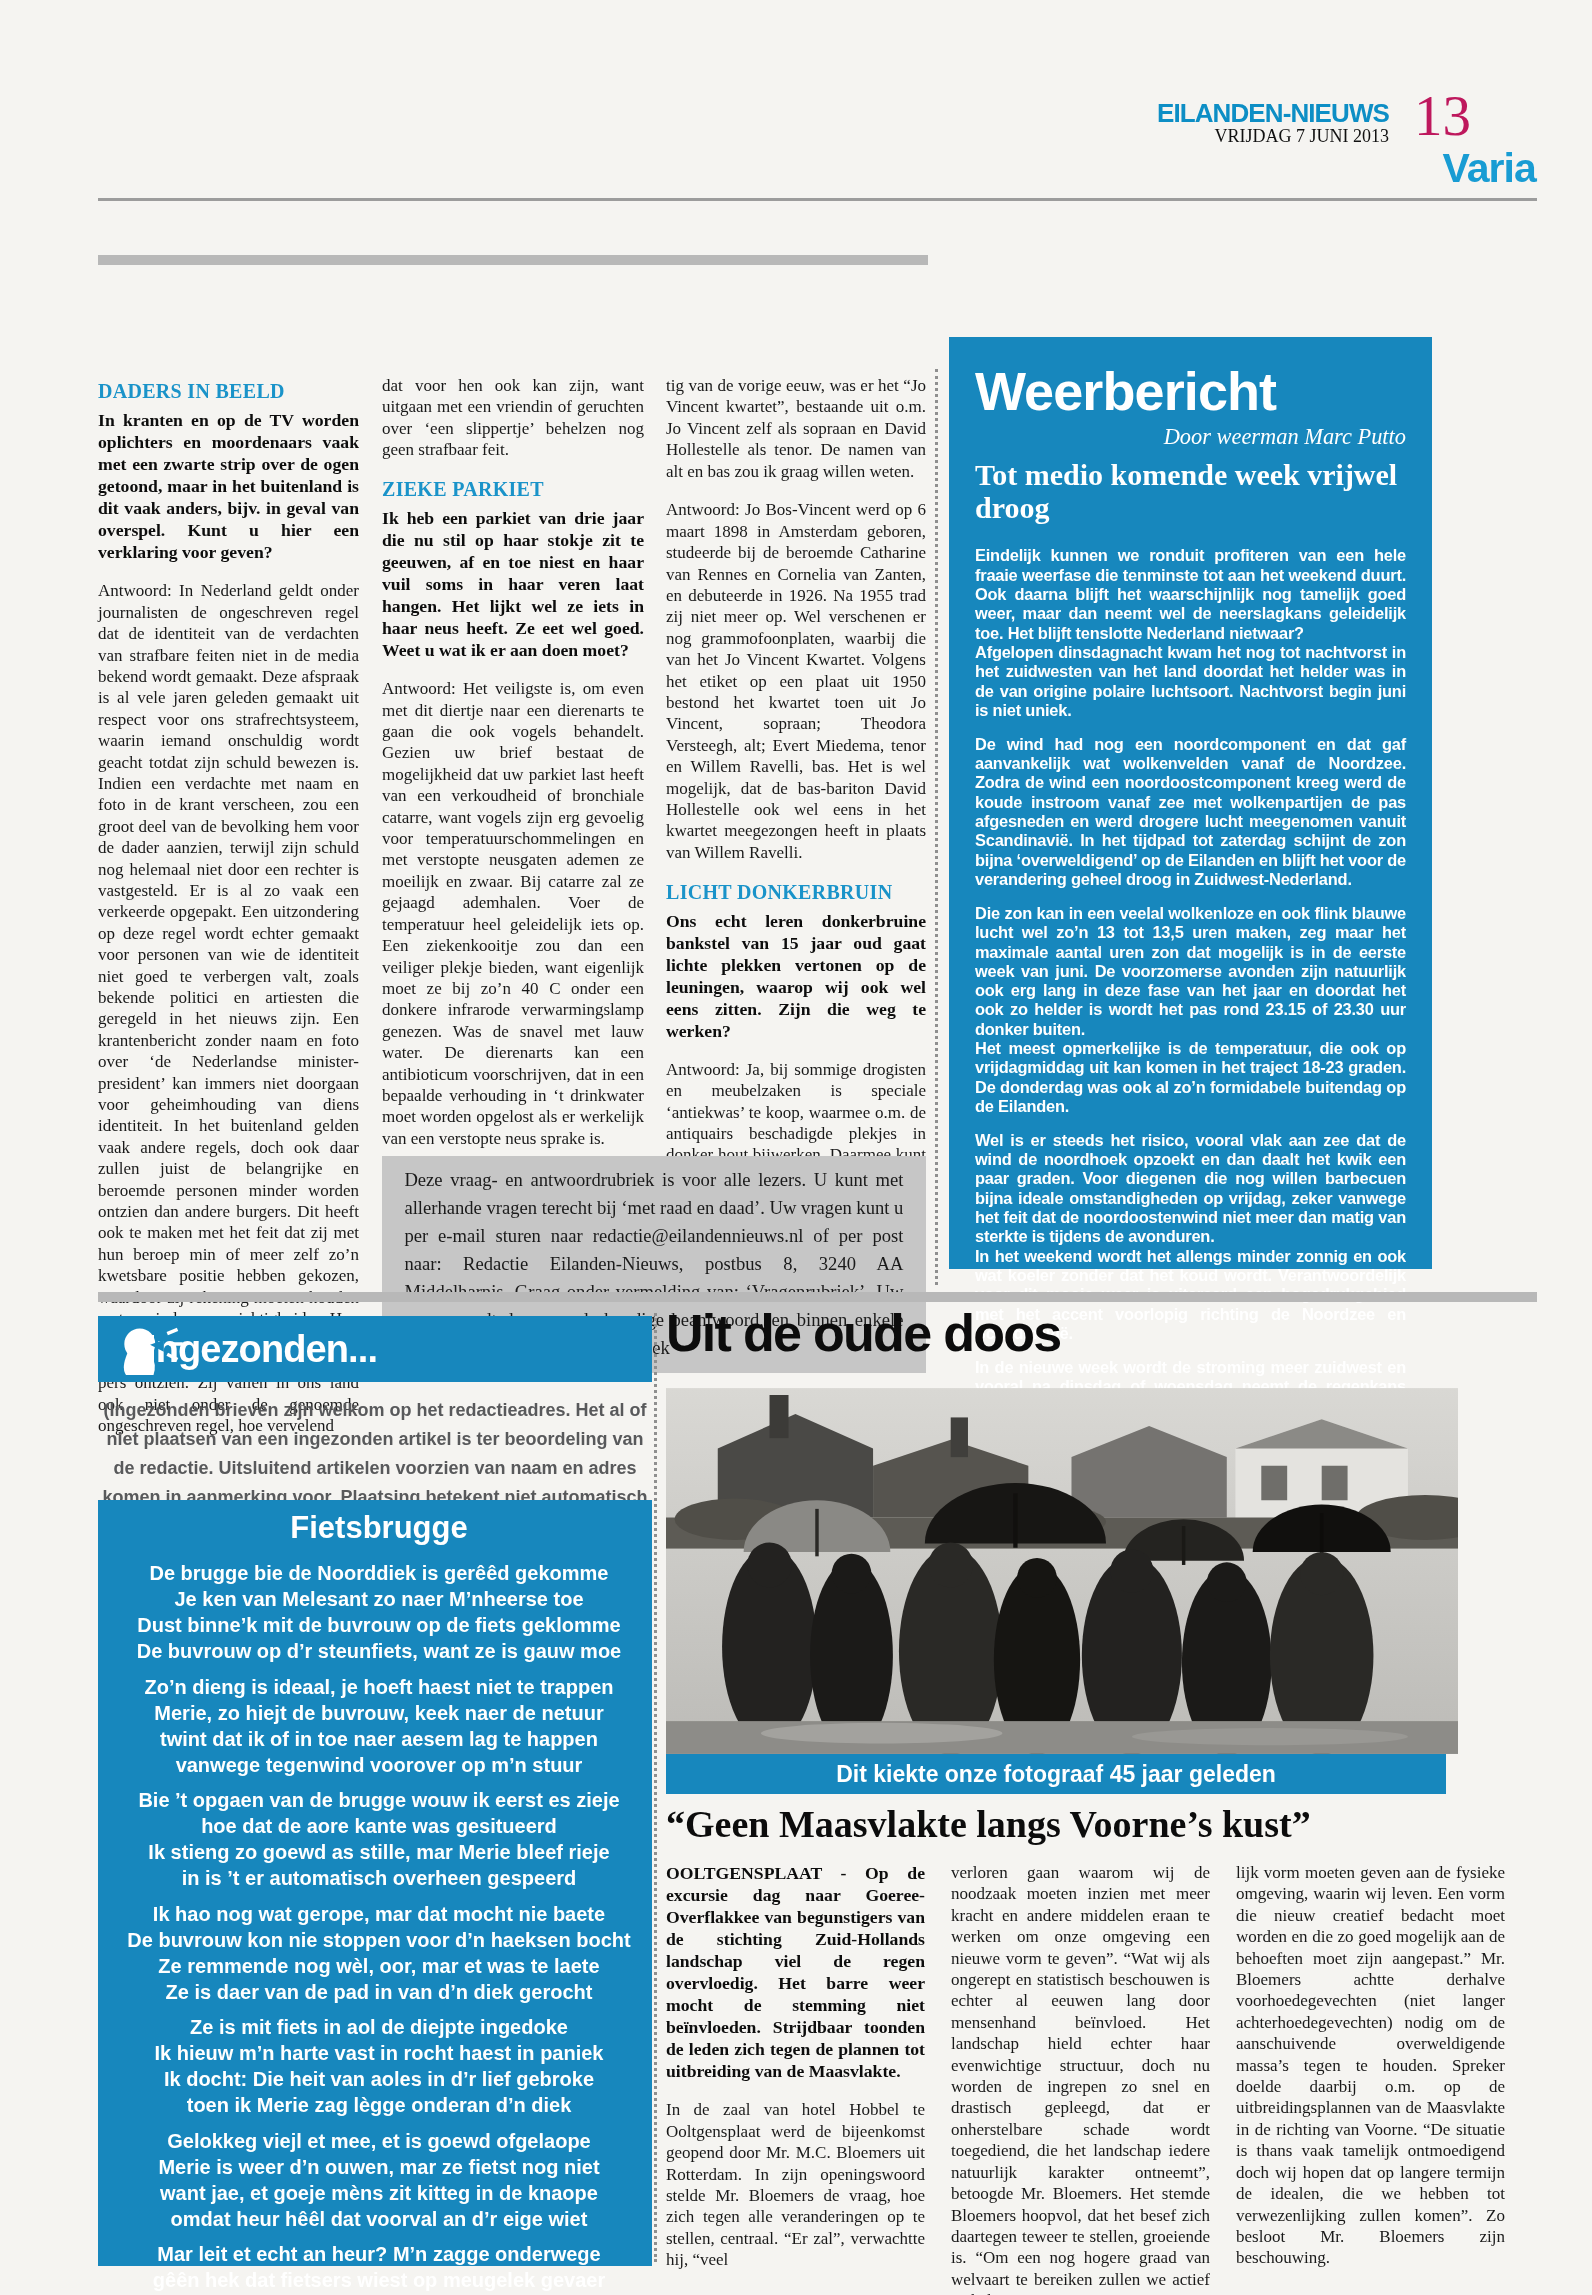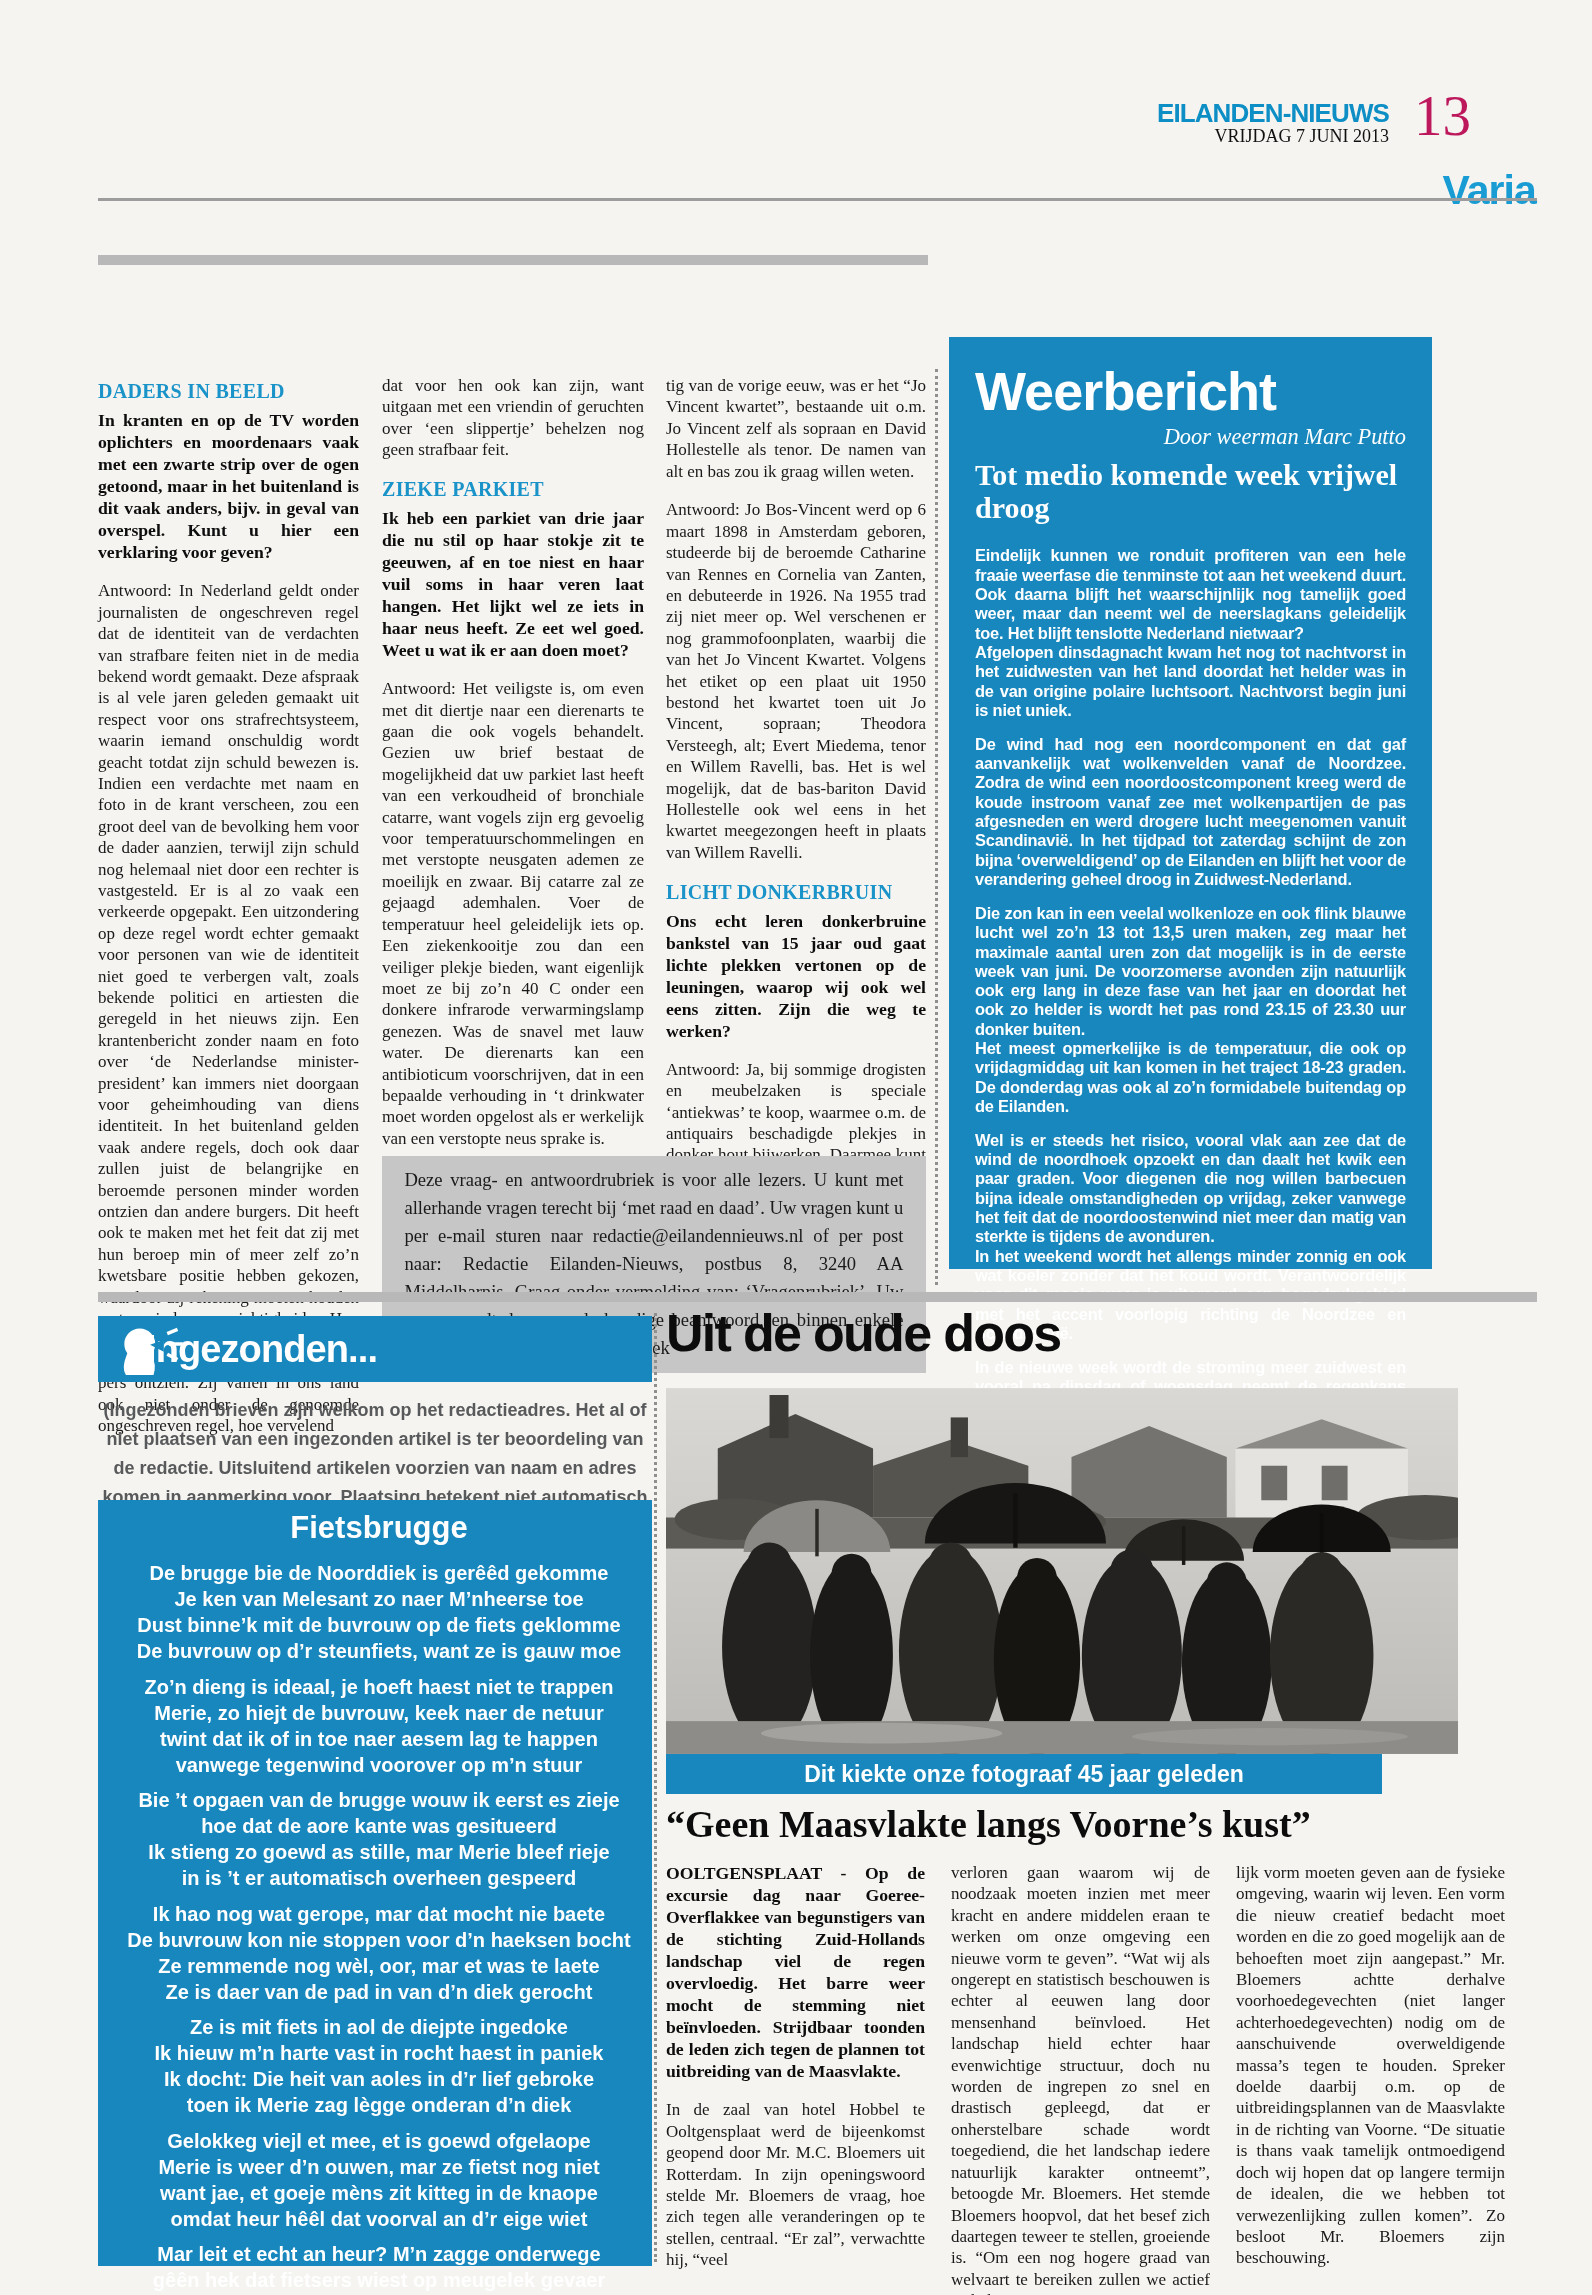--- a/index.html
+++ b/index.html
@@ -49,21 +49,21 @@
   .lead{font-weight:700;font-size:17.7px;line-height:22px;text-align:justify;color:#0d0d0d;}
 </style>
 </head>
 <body>
 
 <div id="page">
 
   <div class="abs logo sans" style="left:1087px;top:98px;width:302px;">EILANDEN-NIEUWS</div>
   <div class="abs hdate serif" style="left:1087px;top:126px;width:302px;">VRIJDAG 7 JUNI 2013</div>
   <div class="abs pageno" style="left:1414px;top:83px;">13</div>
-  <div class="abs varia sans" style="left:1208px;top:145px;width:328px;margin-top:22px;">Varia</div>
+  <div class="abs varia sans" style="left:1208px;top:145px;width:328px;">Varia</div>
   <div class="abs rule-thin" style="left:98px;top:198px;width:1439px;"></div>
 
   <div class="abs bar-gray" style="left:98px;top:255px;width:830px;"></div>
 
   <div class="abs" style="left:98px;top:380px;width:261px;">
     <div class="qhead serif">DADERS IN BEELD</div>
     <div class="q serif">In kranten en op de TV worden oplichters en moordenaars vaak met een zwarte strip over de ogen getoond, maar in het buitenland is dit vaak anders, bijv. in geval van overspel. Kunt u hier een verklaring voor geven?</div>
     <div class="a serif gap">Antwoord: In Nederland geldt onder journalisten de ongeschreven regel dat de identiteit van de verdachten van strafbare feiten niet in de media bekend wordt gemaakt. Deze afspraak is al vele jaren geleden gemaakt uit respect voor ons strafrechtsysteem, waarin iemand onschuldig wordt geacht totdat zijn schuld bewezen is. Indien een verdachte met naam en foto in de krant verscheen, zou een groot deel van de bevolking hem voor de dader aanzien, terwijl zijn schuld nog helemaal niet door een rechter is vastgesteld. Er is al zo vaak een verkeerde opgepakt. Een uitzondering op deze regel wordt echter gemaakt voor personen van wie de identiteit niet goed te verbergen valt, zoals bekende politici en artiesten die geregeld in het nieuws zijn. Een krantenbericht zonder naam en foto over ‘de Nederlandse minister-president’ kan immers niet doorgaan voor geheimhouding van diens identiteit. In het buitenland gelden vaak andere regels, doch ook daar zullen juist de belangrijke en beroemde personen minder worden ontzien dan andere burgers. Dit heeft ook te maken met het feit dat zij met hun beroep min of meer zelf zo’n kwetsbare positie hebben gekozen, waardoor zij rekening moeten houden met minder omzichtigheid. Hun (ex-)partners en evt. maîtresses worden doorgaans ook niet door de pers ontzien. Zij vallen in ons land ook niet onder de genoemde ongeschreven regel, hoe vervelend</div>
   </div>
 
@@ -202,21 +202,21 @@
       <circle cx="540" cy="212" r="25" fill="#232220"></circle>
       <circle cx="650" cy="225" r="23" fill="#1b1a18"></circle>
       <circle cx="760" cy="215" r="25" fill="#2a2926"></circle>
 
       <rect x="0" y="386" width="918" height="38" fill="#8d8c88"></rect>
       <ellipse cx="250" cy="400" rx="140" ry="12" fill="#a3a29e"></ellipse>
       <ellipse cx="700" cy="404" rx="160" ry="10" fill="#999894"></ellipse>
     </svg>
   </div>
 
-  <div class="abs capbar white" style="left:666px;top:1754px;width:716px;height:40px;">
+  <div class="abs capbar white" style="left:666px;top:1754px;width:780px;height:40px;">
     <span class="cap-text sans">Dit kiekte onze fotograaf 45 jaar geleden</span>
   </div>
 
   <div class="abs h-maas serif" style="left:666px;top:1805px;width:794px;">“Geen Maasvlakte langs Voorne’s kust”</div>
 
   <div class="abs" style="left:666px;top:1862px;width:259px;">
     <div class="lead serif">OOLTGENSPLAAT - Op de excursie dag naar Goeree-Overflakkee van begunstigers van de stichting Zuid-Hollands landschap viel de regen overvloedig. Het barre weer mocht de stemming niet beïnvloeden. Strijdbaar toonden de leden zich tegen de plannen tot uitbreiding van de Maasvlakte.</div>
     <div class="a serif gap">In de zaal van hotel Hobbel te Ooltgensplaat werd de bijeenkomst geopend door Mr. M.C. Bloemers uit Rotterdam. In zijn openingswoord stelde Mr. Bloemers de vraag, hoe zich tegen alle veranderingen op te stellen, centraal. “Er zal”, verwachtte hij, “veel</div>
   </div>
   <div class="abs" style="left:951px;top:1862px;width:259px;">

